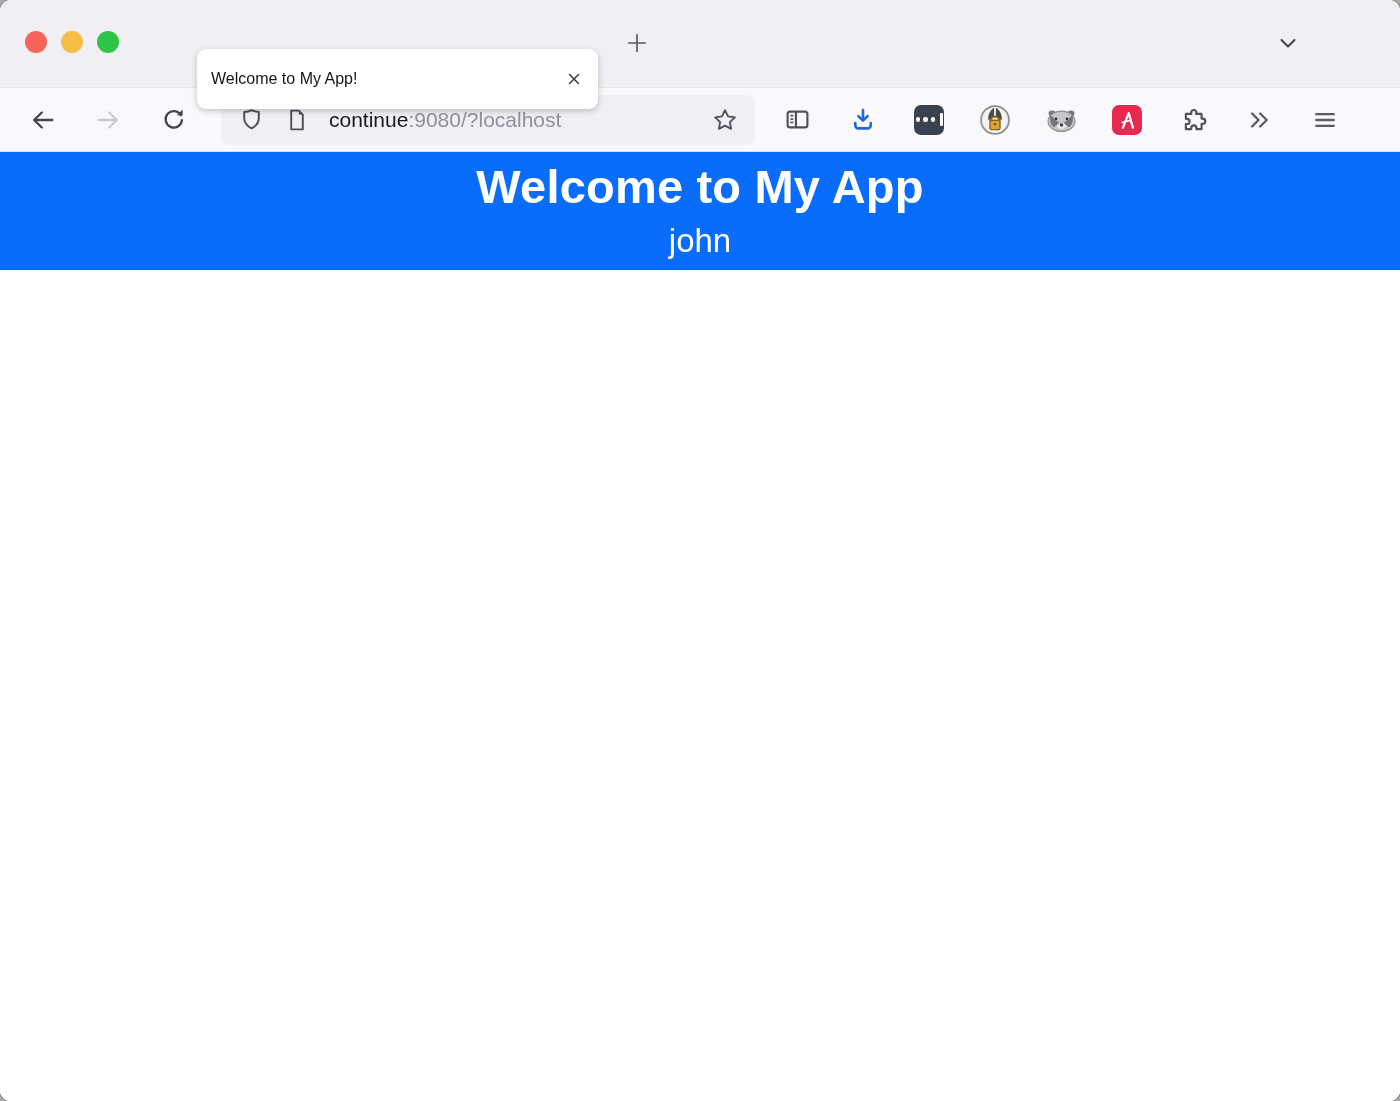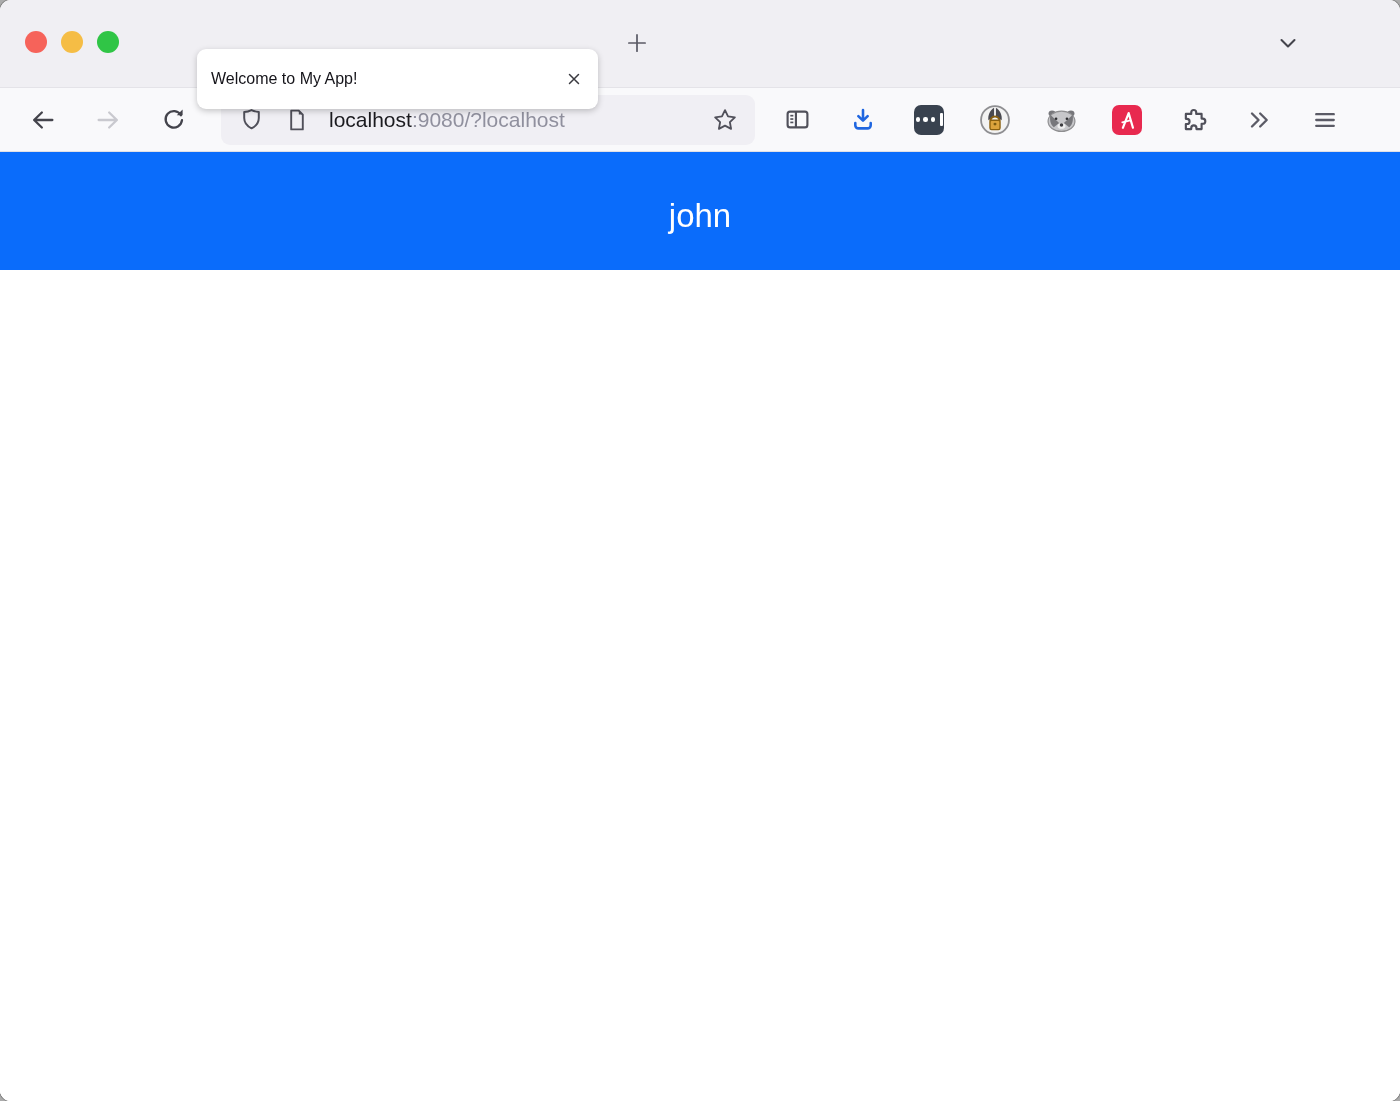--- a/index.html
+++ b/index.html
@@ -162,21 +162,21 @@
         <button class="tool-btn" style="width:32px;height:32px">
           <span>
             <svg width="24" height="24" viewBox="0 0 24 24">
               <path d="M6.2 2.6 H13.8 L17.8 6.6 V21.4 H6.2 Z" fill="none" stroke="#50505a" stroke-width="1.9" stroke-linejoin="round"></path>
               <path d="M13.8 2.6 V6.6 H17.8 Z" fill="#50505a"></path>
             </svg>
           </span>
         </button>
       </div>
       <div class="url-text">
-        <span class="url-host">localhost</span><span class="url-rest">:9080/?localhost</span>
+        <span class="url-host">continue</span><span class="url-rest">:9080/?localhost</span>
       </div>
       <div class="spacer"></div>
       <button class="tool-btn">
         <span>
           <svg width="26" height="26" viewBox="0 0 24 24">
               <path d="M12 2.9 L14.8 8.6 L21.1 9.5 L16.5 13.9 L17.6 20.2 L12 17.2 L6.4 20.2 L7.5 13.9 L2.9 9.5 L9.2 8.6 Z" fill="none" stroke="#50505a" stroke-width="1.7" stroke-linejoin="round"></path>
             </svg>
         </span>
       </button>
     </div>
@@ -273,18 +273,19 @@
               <path d="M4.5 7 H19.5 M4.5 12 H19.5 M4.5 17 H19.5" stroke="#5b5b66" stroke-width="2" stroke-linecap="round"></path>
             </svg>
         </span>
       </button>
 
     </div>
   </div>
 
   <div class="content">
     <div class="hero">
+      <h1>Welcome to My App</h1>
       <div class="subtitle">john</div>
     </div>
     <div class="page-body"></div>
   </div>
 
 </div>
 
 </body></html>

